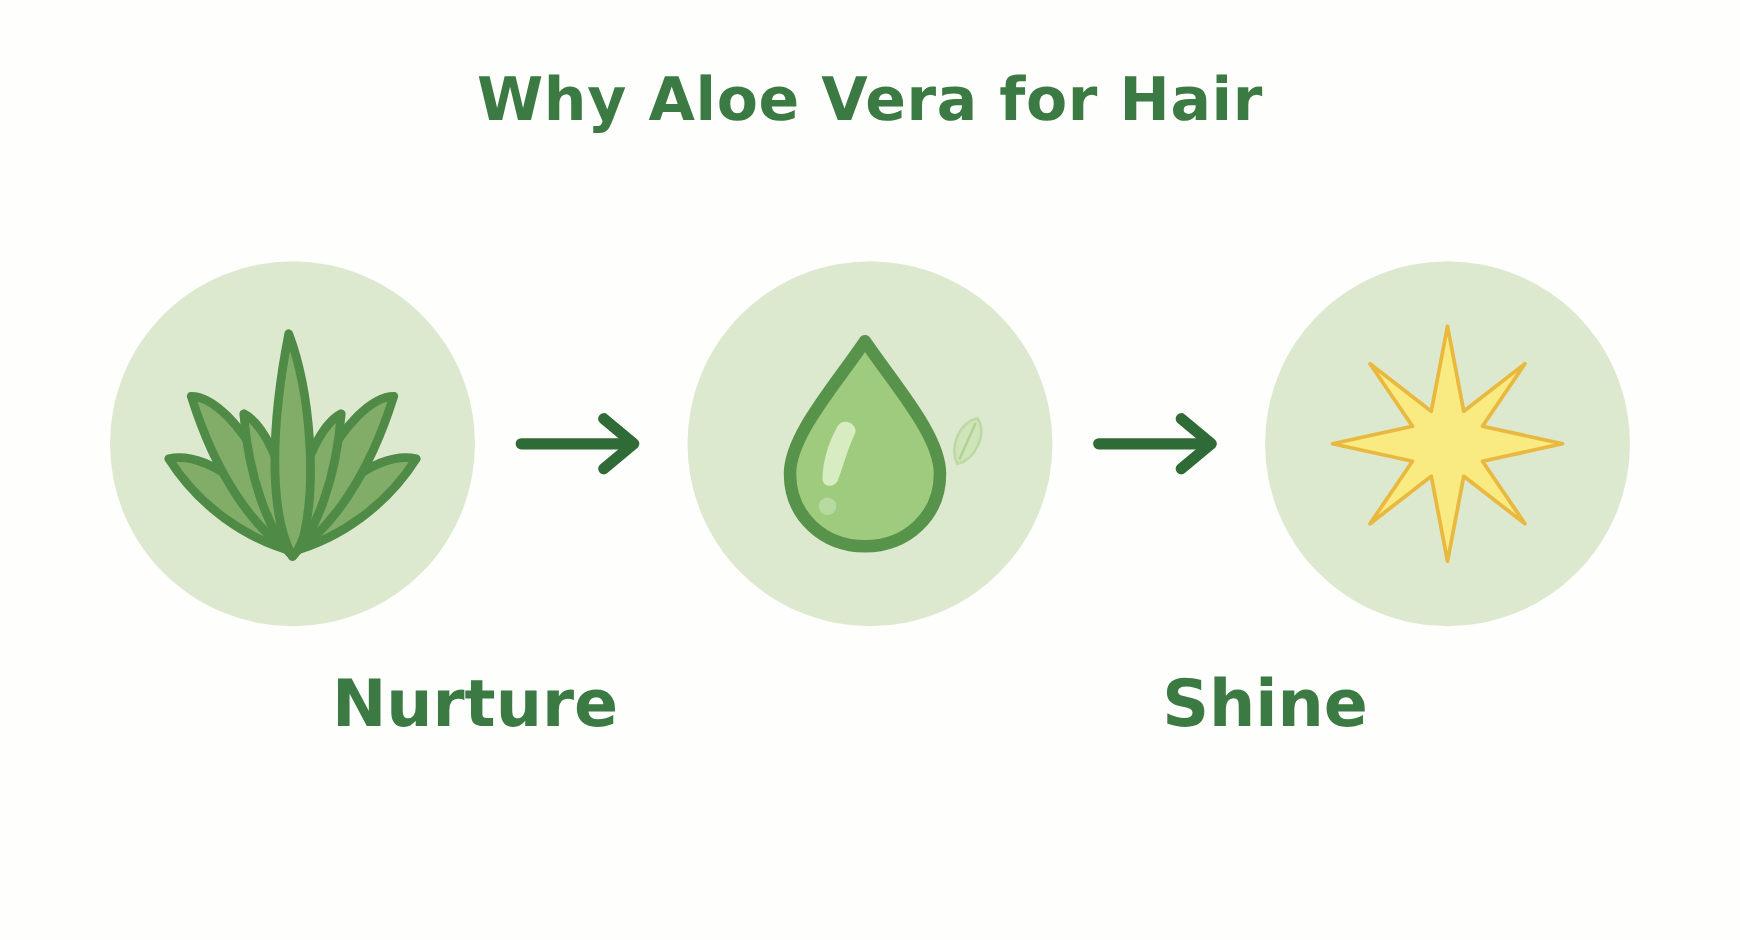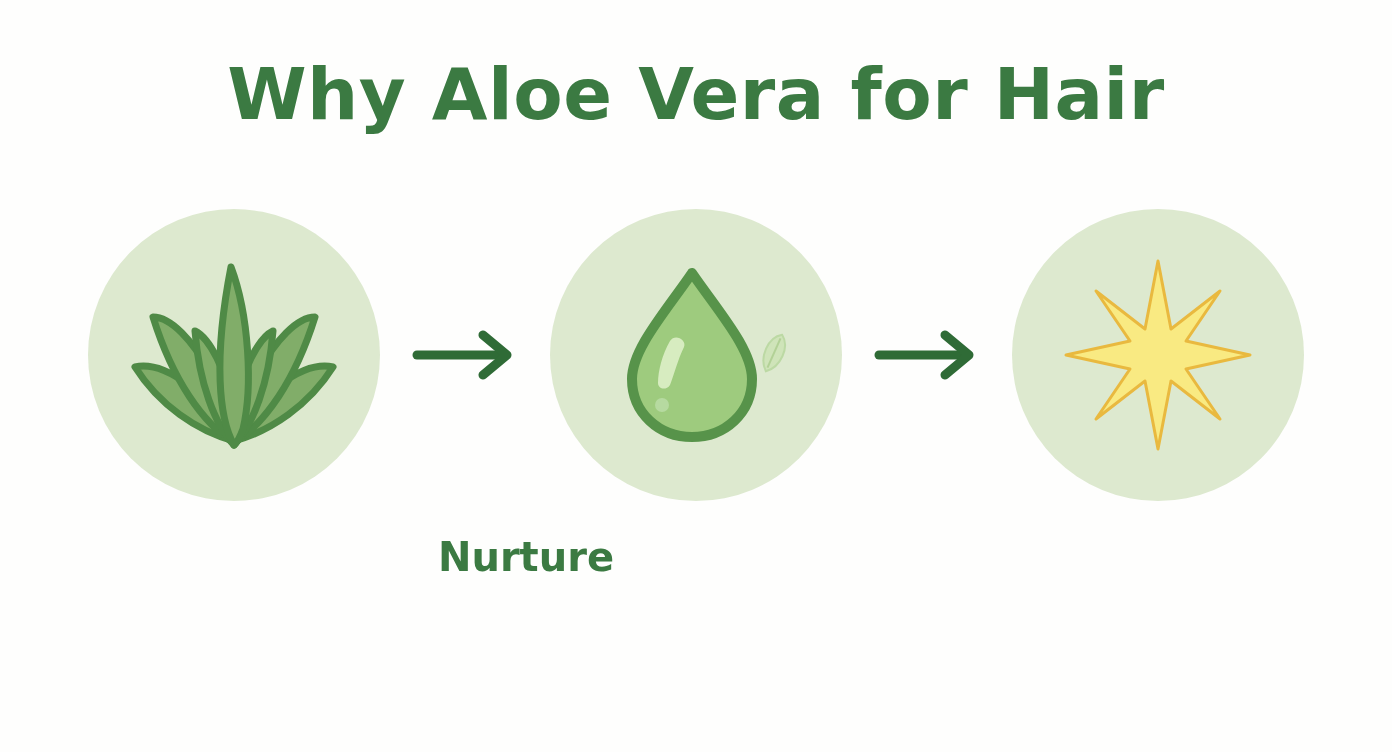--- a/index.html
+++ b/index.html
@@ -22,21 +22,21 @@
   }
 
   
   .title {
     position: absolute;
     top: 52px;
     left: 0;
     width: 1392px;
     text-align: center;
     font-family: "DejaVu Sans", sans-serif;
-    font-size: 72px;
+    font-size: 48px;
     font-weight: 700;
     letter-spacing: 0.5px;
     color: #3b7a42;
     white-space: nowrap;
   }
 
   
   .flow {
     position: absolute;
     top: 205px;
@@ -93,21 +93,21 @@
     display: flex;
     flex-direction: row;
     align-items: flex-start;
     justify-content: center;
   }
   .label-slot {
     flex: 0 0 auto;
     width: 292px;
     text-align: center;
     font-family: "DejaVu Sans", sans-serif;
-    font-size: 40px;
+    font-size: 52px;
     font-weight: 700;
     color: #3b7a42;
     white-space: nowrap;
   }
   .label-gap {
     flex: 0 0 auto;
     width: 170px;
   }
 </style>
 </head>
@@ -203,15 +203,16 @@
         </svg>
       </div>
     </div>
 
   </div>
 
   <div class="labels">
     <div class="label-slot">Nurture</div>
     <div class="label-gap"></div>
     <div class="label-gap"></div>
+    <div class="label-slot">Shine</div>
   </div>
 
 </div>
 
 </body></html>

